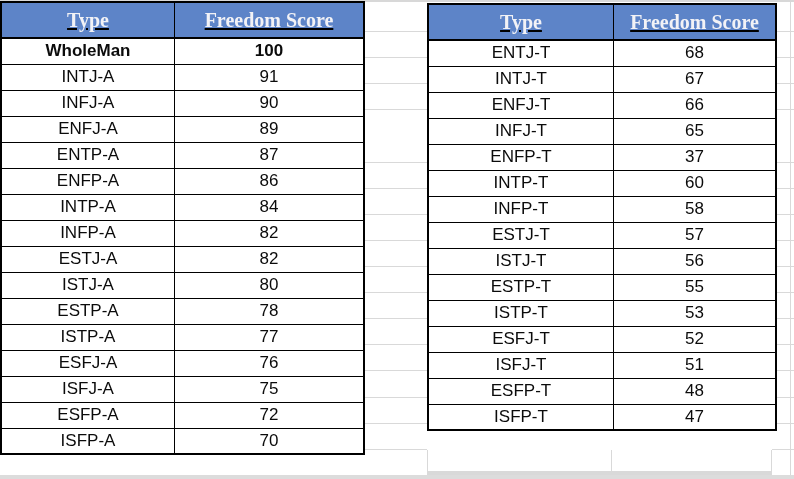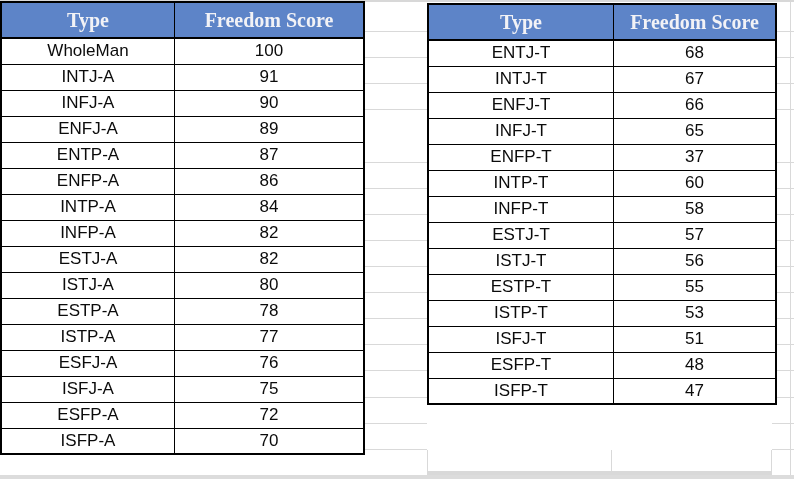--- a/index.html
+++ b/index.html
@@ -33,33 +33,33 @@
     position:absolute;border-collapse:collapse;table-layout:fixed;
     background:#ffffff;border:2px solid #000;
   }
   .t-left{left:0;top:1px;width:360px;}
   .t-right{left:427px;top:3px;width:345px;}
 
   .score-table th,.score-table td{
     border:1px solid #000;text-align:center;vertical-align:middle;
     padding:0;overflow:hidden;white-space:nowrap;
   }
-  .score-table thead tr{height:36px;}
+  .score-table thead tr{height:36px;text-decoration:underline;}
   .score-table tbody tr{height:26px;}
   .score-table th{
     background:#5d84c8;color:#f2f2f6;
     font-family:"Liberation Serif",serif;font-weight:700;font-size:20px;
     border-bottom:2px solid #000;
   }
   .t-left th.col-type{width:172px;}
   .t-left th.col-score{width:188px;}
   .t-right th.col-type{width:184px;}
   .t-right th.col-score{width:161px;}
   .score-table td{font-size:17px;color:#0b0b0b;}
-  .bold-row td{font-weight:400;}
+  .bold-row td{font-weight:700;}
 </style>
 </head>
 <body>
 
 <div class="canvas">
 
   <div class="edge-top"></div>
   <div class="grid gap-col"></div>
   <div class="grid right-margin"></div>
   <div class="grid bottom-strip"></div>
@@ -190,20 +190,24 @@
         </tr>
         <tr>
           <td>ESTP-T</td>
           <td>55</td>
         </tr>
         <tr>
           <td>ISTP-T</td>
           <td>53</td>
         </tr>
         <tr>
+          <td>ESFJ-T</td>
+          <td>52</td>
+        </tr>
+        <tr>
           <td>ISFJ-T</td>
           <td>51</td>
         </tr>
         <tr>
           <td>ESFP-T</td>
           <td>48</td>
         </tr>
         <tr>
           <td>ISFP-T</td>
           <td>47</td>

